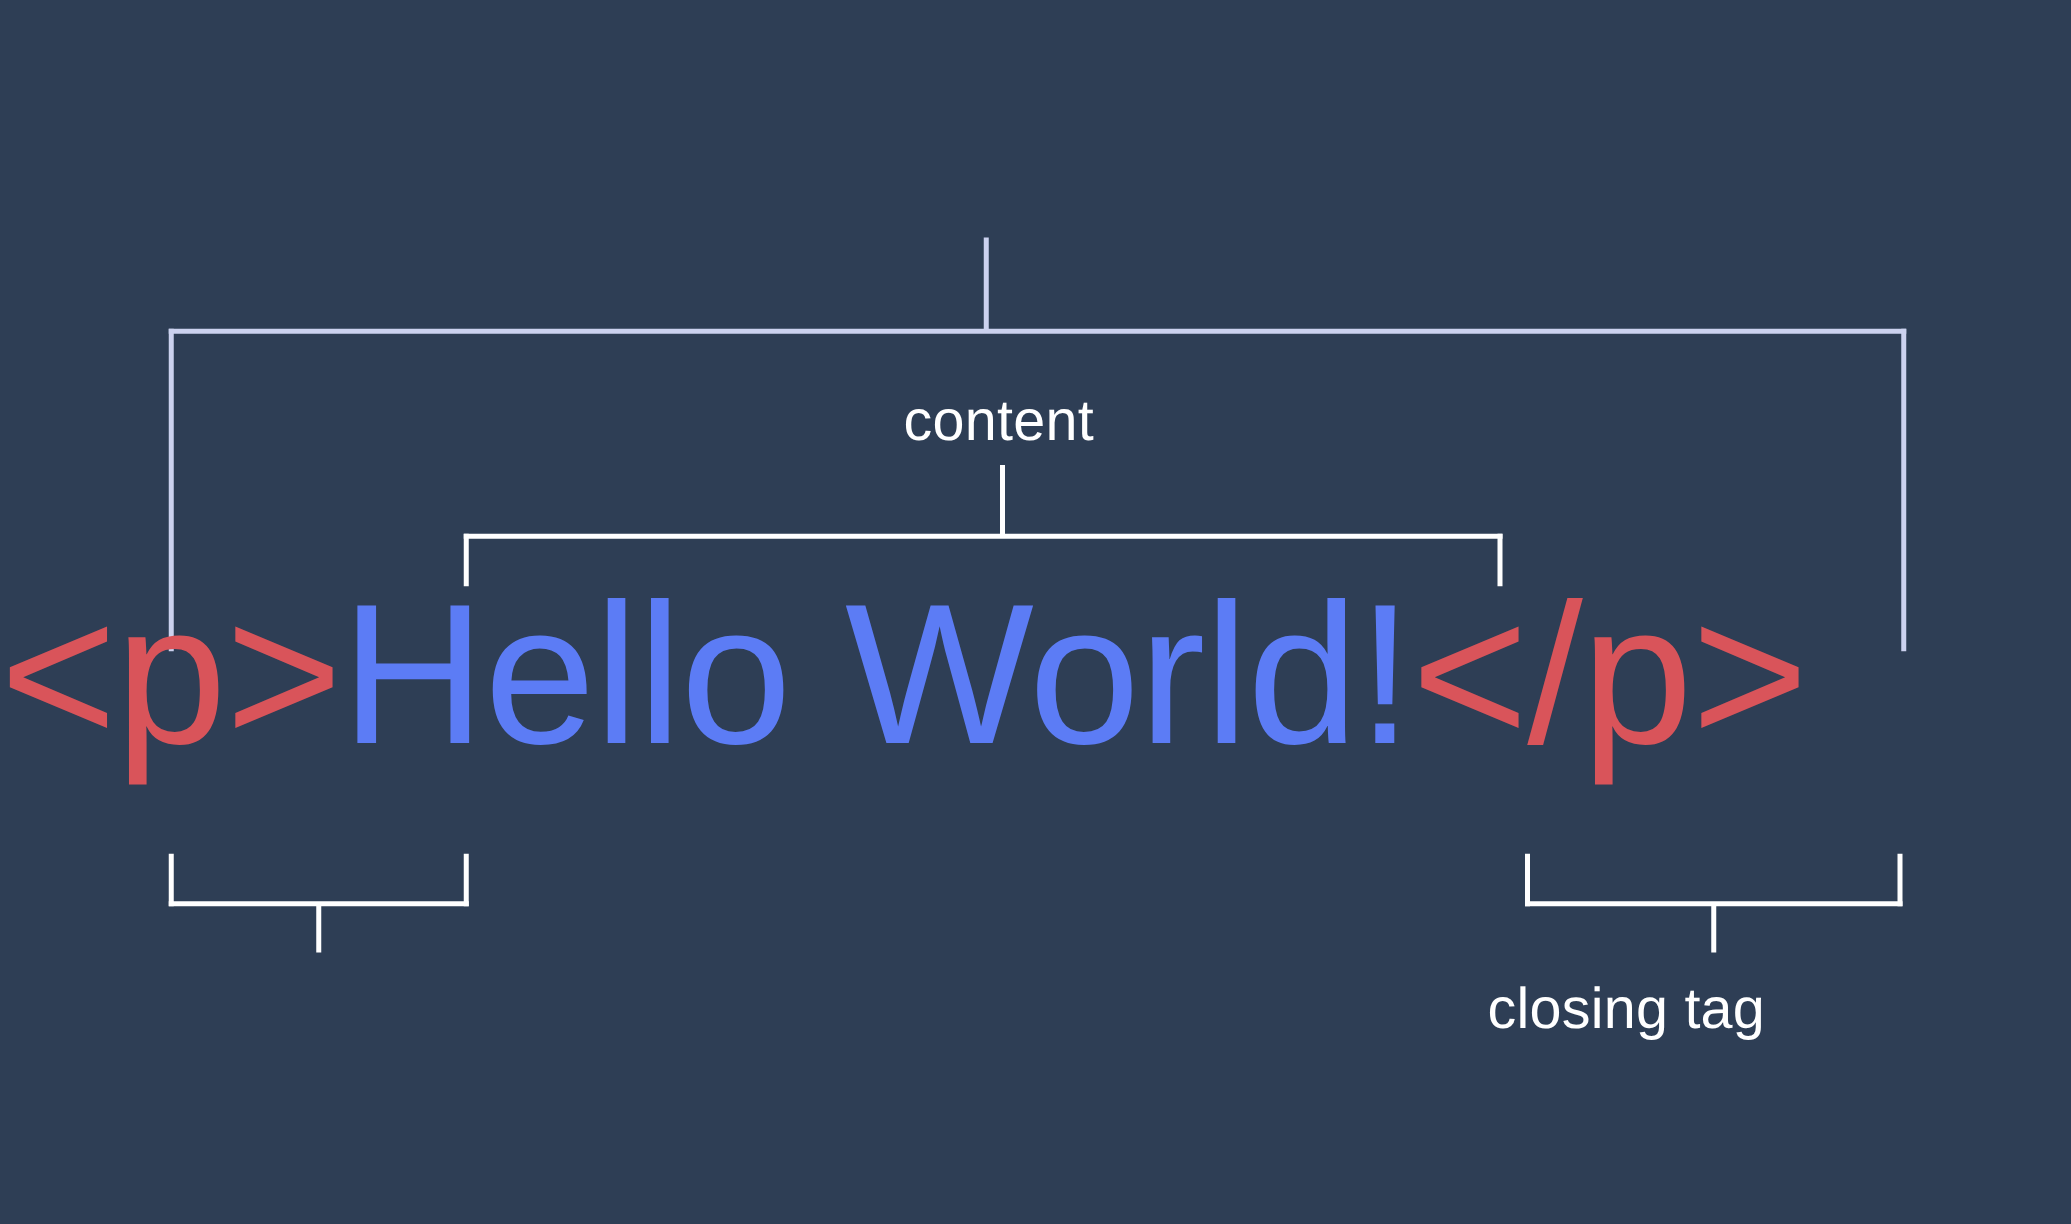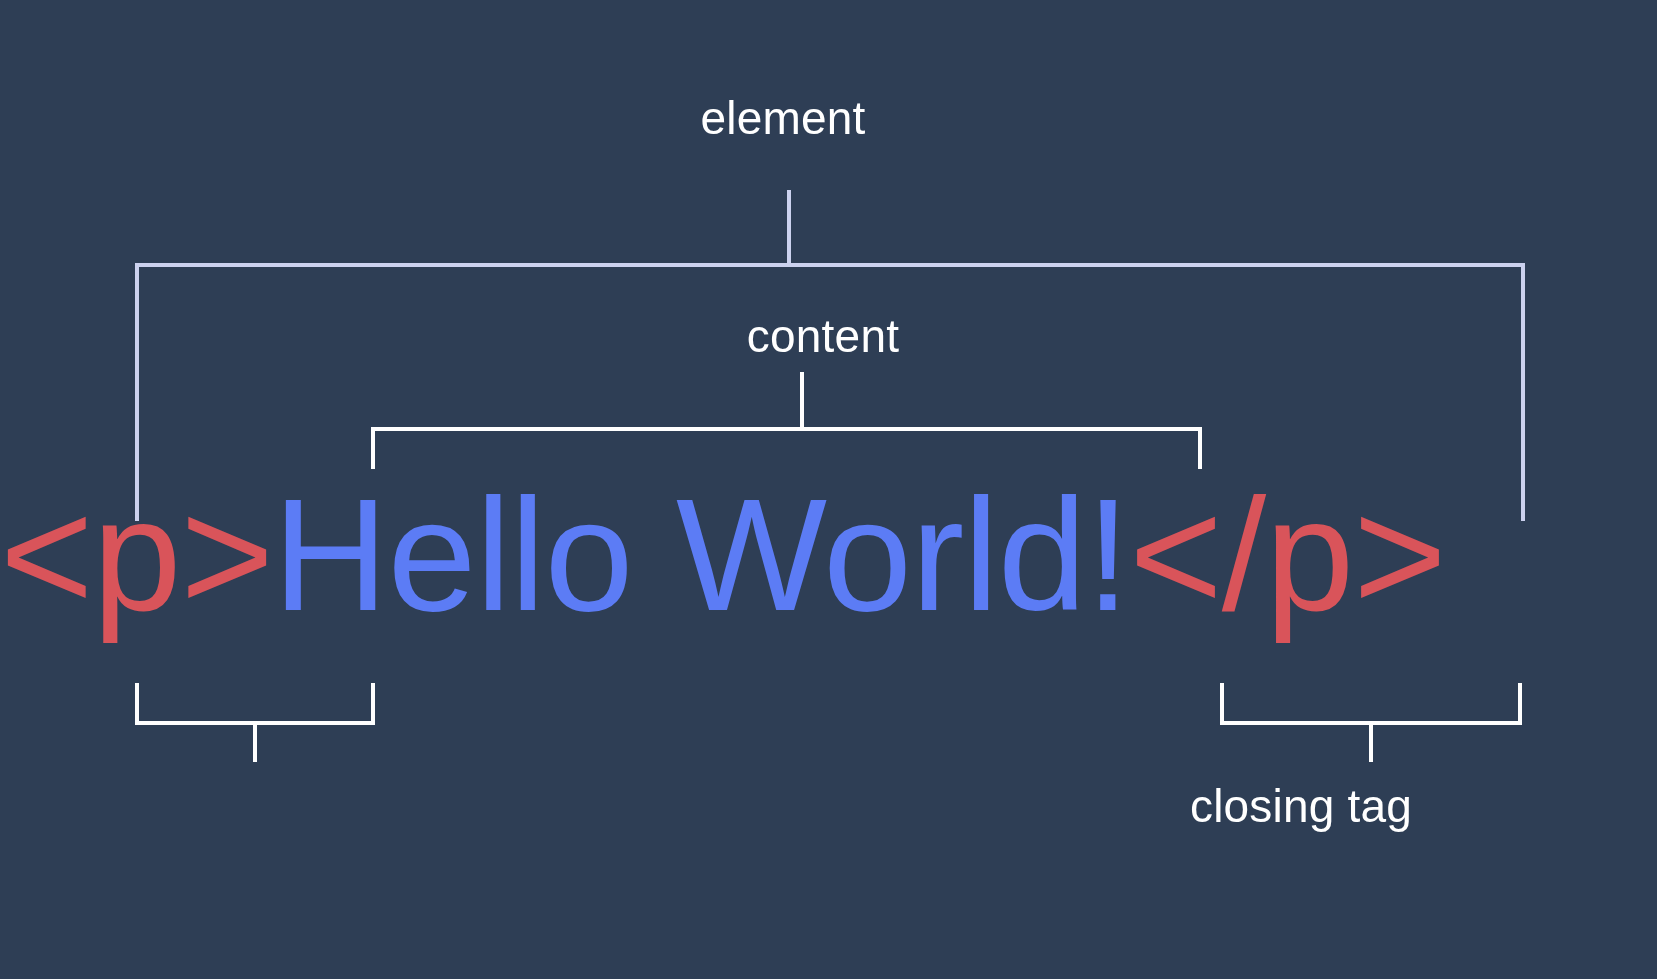--- a/index.html
+++ b/index.html
@@ -79,48 +79,47 @@
     width: 4px;
     background: #ffffff;
   }
   .bracket-up .leg.left  { left: 0; }
   .bracket-up .leg.right { right: 0; }
 
   
   #code-line {
     position: absolute;
     left: 0;
-    top: 471px;
+    top: 455px;
     width: 1394px;
     font-family: "Liberation Sans", sans-serif;
     font-size: 160px;
     font-weight: 300;
     line-height: 1.05;
     white-space: pre;
     letter-spacing: -1px;
   }
   #code-line .tag     { color: #d9545a; }
   #code-line .content { color: #5c7cf5; }
 </style>
 </head>
 <body>
 
 <div id="stage">
 
-  <div class="label centered" style="left:783px; top:95px;">element</div>
 
   <div class="vline lav" style="left:787px; top:190px; height:76px;"></div>
 
   <div class="bracket lav" style="left:135px; top:263px; width:1390px; height:258px;">
     <div class="bar"></div>
     <div class="leg left" style="height:258px;"></div>
     <div class="leg right" style="height:258px;"></div>
   </div>
 
-  <div class="label centered" style="left:799px; top:313px;margin-left:24px;">content</div>
+  <div class="label centered" style="left:799px; top:313px;">content</div>
 
   <div class="vline" style="left:800px; top:372px; height:58px;"></div>
 
   <div class="bracket" style="left:371px; top:427px; width:831px; height:42px;">
     <div class="bar"></div>
     <div class="leg left" style="height:42px;"></div>
     <div class="leg right" style="height:42px;"></div>
   </div>
 
   <div id="code-line"><span class="tag">&lt;p&gt;</span><span class="content">Hello World!</span><span class="tag">&lt;/p&gt;</span></div>

